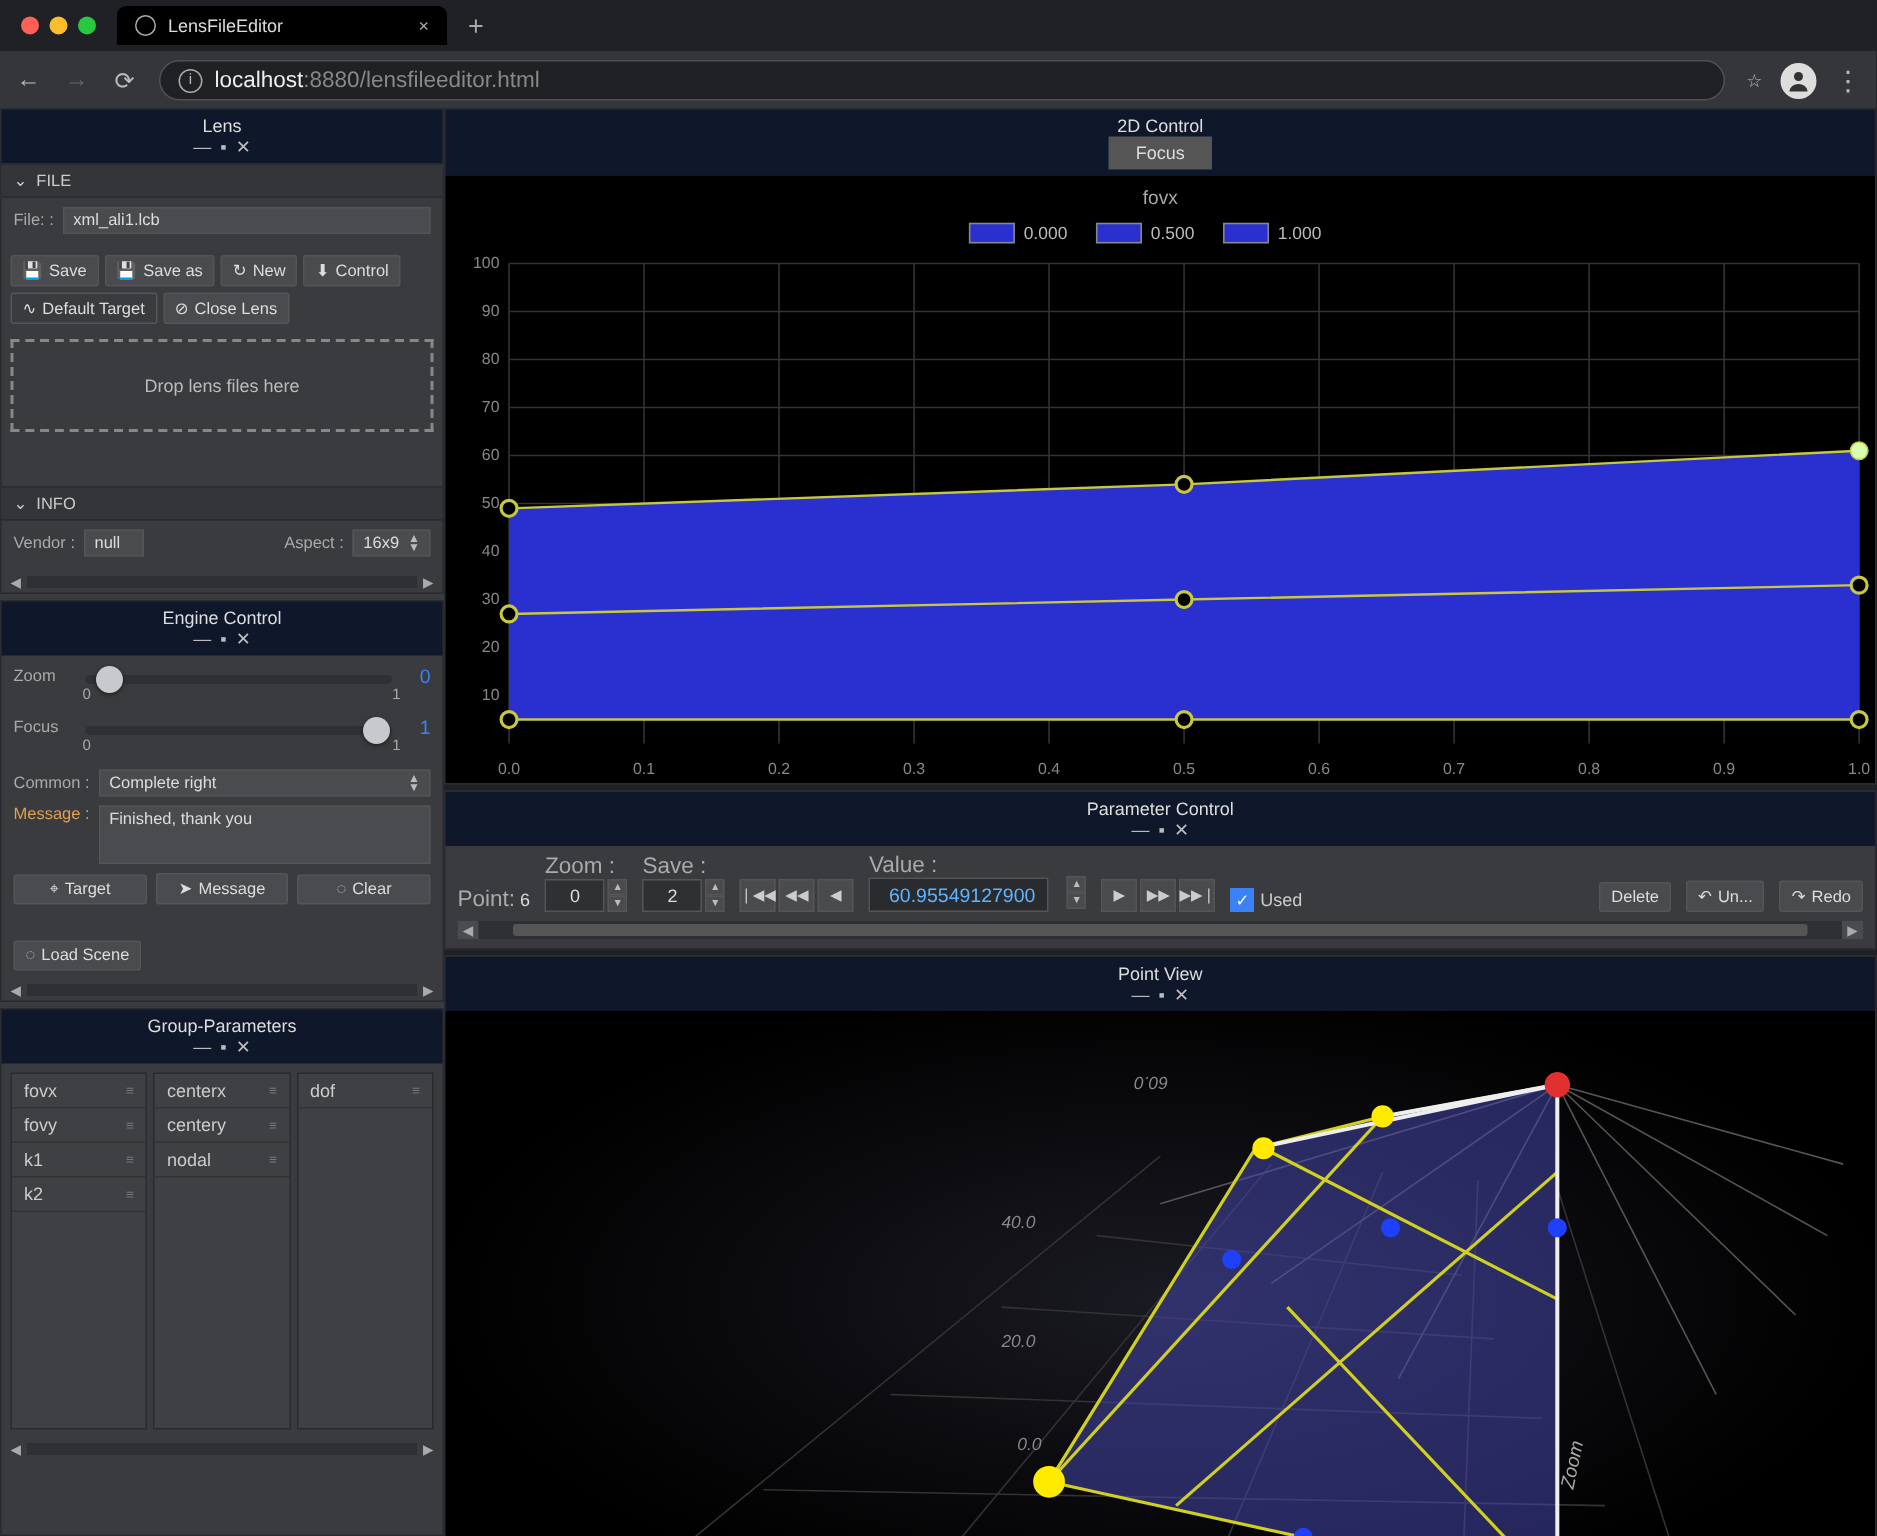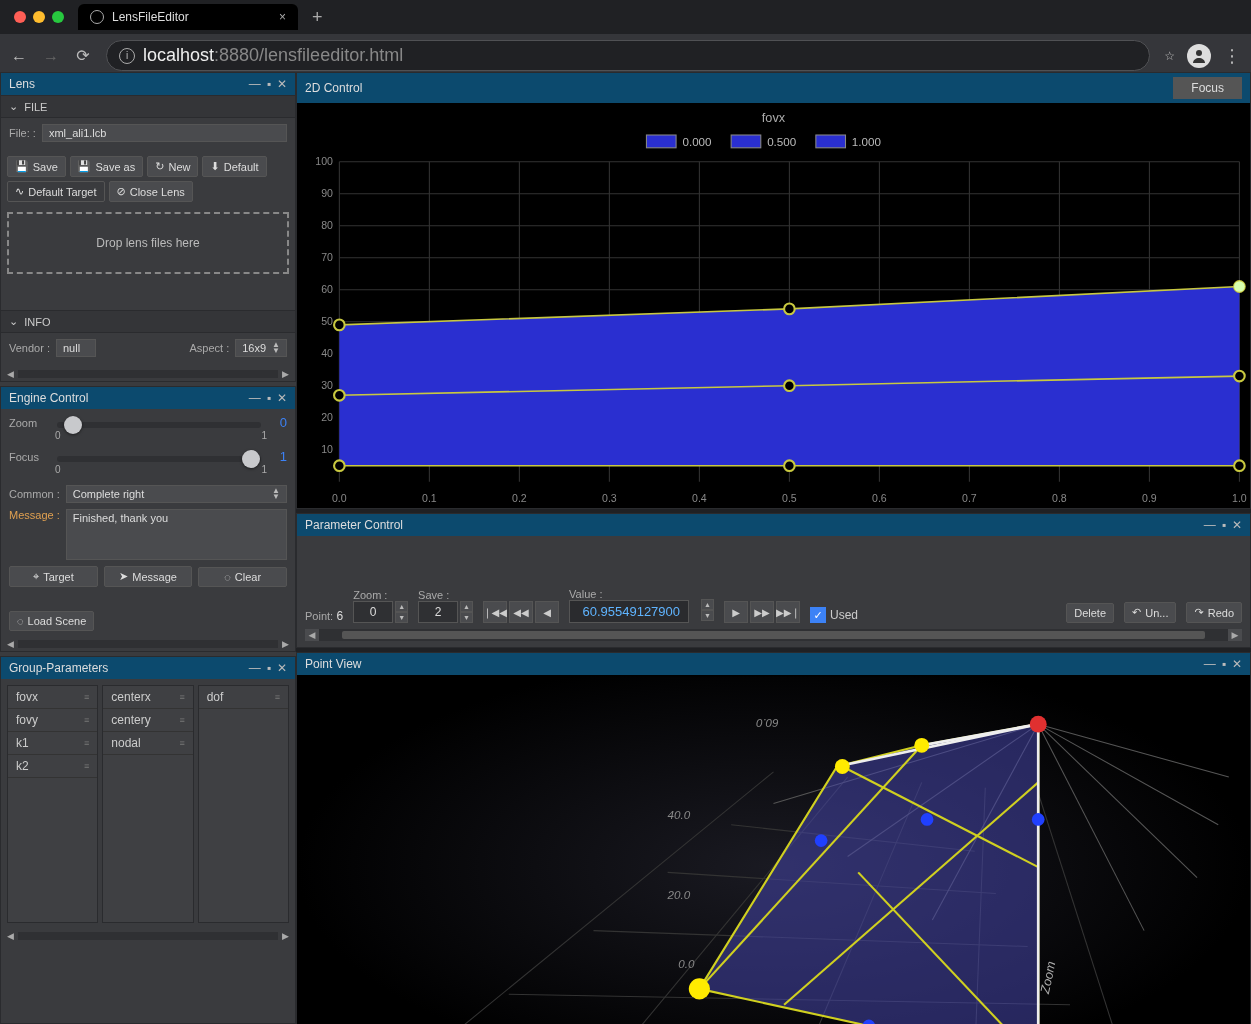--- a/index.html
+++ b/index.html
@@ -12,34 +12,34 @@
 .traffic-light { width:12px; height:12px; border-radius:50%; }
 .tl-red{background:#ff5f56;} .tl-yellow{background:#ffbd2e;} .tl-green{background:#27c93f;}
 .tab { display:flex; align-items:center; gap:8px; background:#000000; padding:6px 12px; border-radius:6px 6px 0 0; min-width:220px; color:#ddd;}
 .tab .globe { width:14px;height:14px;border-radius:50%;border:1.5px solid #aaa;position:relative;}
 .tab .tab-close { margin-left:auto; color:#aaa; cursor:pointer; }
 .new-tab { color:#aaa; font-size:18px; cursor:pointer; padding:0 6px;}
 .addr-bar { display:flex; align-items:center; gap:14px; padding:6px 10px; background:#35363a; }
 .nav-btn { width:18px; text-align:center; color:#bbb; font-size:16px; cursor:pointer;}
 .url-box { flex:1; display:flex; align-items:center; gap:8px; background:#202124; border-radius:20px; padding:4px 12px; color:#bbb; border:1px solid #505154;}
 .url-info { width:16px;height:16px;border-radius:50%;border:1.5px solid #aaa;display:flex;align-items:center;justify-content:center;font-size:10px;}
-.url-text { font-size:18px; }
+.url-text { font-size:15px; }
 .url-host { color:#eee; }
 .url-rest { color:#888; }
 .addr-right { display:flex; gap:12px; align-items:center; color:#bbb;}
 .avatar { width:24px;height:24px;border-radius:50%;background:#ddd;color:#222;display:flex;align-items:center;justify-content:center;font-weight:bold;}
 .menu-dots { font-size:18px; cursor:pointer;}
 
 
 .app { display:flex; position:absolute; top:72px; bottom:0; left:0; right:0; }
 .left-col { width:296px; background:#3a3b3e; display:flex; flex-direction:column; gap:4px; overflow:hidden;}
 .right-col { flex:1; display:flex; flex-direction:column; gap:4px; overflow:hidden; }
 
 .panel { background:#3a3b3e; border:1px solid #2a2b2e; display:flex; flex-direction:column;}
-.panel-head { display:flex; align-items:center; padding:4px 8px; background:#0c4a6e; color:#ddd; font-size:12px;}
+.panel-head { display:flex; align-items:center; padding:4px 8px; background:#0f172a; color:#ddd; font-size:12px;flex-direction:column;}
 .panel-head .title { flex:1; }
 .panel-ctrl { display:flex; gap:6px; color:#bbb; }
 .panel-ctrl span { cursor:pointer; }
 .section-head { display:flex; align-items:center; gap:6px; padding:4px 8px; background:#343538; color:#ccc; font-size:11px; border-top:1px solid #2a2b2e; border-bottom:1px solid #2a2b2e;}
 .section-body { padding:6px 8px; color:#bbb; }
 
 .row { display:flex; align-items:center; gap:6px; margin-bottom:4px; }
 .label { color:#aaa; font-size:11px; }
 .input { background:#4a4b4e; border:1px solid #555; color:#ddd; padding:2px 6px; font-size:11px; }
 .btn { display:flex; align-items:center; gap:4px; background:#4a4b4e; border:1px solid #555; color:#ddd; padding:3px 7px; font-size:11px; cursor:pointer; border-radius:2px;}
@@ -59,40 +59,40 @@
 .group-item { display:flex; align-items:center; justify-content:space-between; padding:4px 8px; border-bottom:1px solid #333; cursor:pointer;}
 .group-item .grip { color:#777; font-size:9px; }
 
 
 .btn-tab { background:#555; padding:4px 18px; font-size:12px; cursor:pointer; }
 .chart2d { flex:1; position:relative; background:#000; }
 .chart2d svg { width:100%; height:100%; }
 
 .param-body { padding:4px 8px 6px 8px; }
 .param-row { display:flex; align-items:end; gap:10px; }
-.plabel { color:#aaa; font-size:11px;margin-top:48px;}
+.plabel { color:#aaa; font-size:15px;}
 .stepper { display:flex; align-items:center;}
 .stepper input { width:40px; background:#2f3033; border:1px solid #555; color:#ddd; padding:3px 4px; text-align:center; font-size:12px;}
 .stepper-arrows { display:flex; flex-direction:column; margin-left:2px;}
 .stepper-arrows span { font-size:7px; color:#bbb; line-height:7px; cursor:pointer; background:#4a4b4e; border:1px solid #555; padding:1px 2px;}
 .playback { display:flex; gap:2px;}
 .playback .pb { width:24px; height:22px; background:#4a4b4e; border:1px solid #555; display:flex; align-items:center; justify-content:center; font-size:10px; cursor:pointer;}
 .value-box { background:#2a2b2e; border:1px solid #555; color:#5fb4ff; padding:3px 8px; font-size:13px; min-width:120px; text-align:right;}
 .check { width:16px;height:16px;background:#3c82f6;display:flex;align-items:center;justify-content:center;color:#fff;font-size:11px;cursor:pointer;}
 .scrollbar-h { height:12px; background:#2f3033; margin-top:6px; position:relative;}
 .scrollbar-h .thumb{position:absolute;left:4%;right:4%;top:2px;bottom:2px;background:#555;border-radius:2px;}
 .scrollbar-h .arr{position:absolute;top:0;bottom:0;width:14px;display:flex;align-items:center;justify-content:center;color:#aaa;font-size:9px;background:#4a4b4e;}
 .scrollbar-h .arr.l{left:0;} .scrollbar-h .arr.r{right:0;}
 
 .pv-canvas { flex:1; background:#000; position:relative; }
 .pv-canvas svg { width:100%; height:100%; }
 .msg-label { color:#e0a050;text-align:center;}
 .sel { background:#4a4b4e; border:1px solid #555; color:#ddd; padding:2px 6px; font-size:11px; display:flex; align-items:center; gap:6px; cursor:pointer;}
 .sel .caret{font-size:8px;color:#bbb;display:flex;flex-direction:column;line-height:6px;}
-textarea.input { resize:none; height:51px; }
+textarea.input { resize:none; height:39px; }
 
 .small-scroll { display:flex; align-items:center; gap:4px; padding:2px 6px;}
 .small-scroll .track{flex:1;height:8px;background:#2f3033;position:relative;}
 .small-scroll .arr{font-size:9px;color:#aaa;cursor:pointer;}
 </style>
 </head>
 <body>
 
 <div class="browser-chrome">
   <div class="tab-bar">
@@ -162,21 +162,21 @@
         <div class="btn">
             <span>💾</span>
             <span>Save as</span>
           </div>
         <div class="btn">
             <span>↻</span>
             <span>New</span>
           </div>
         <div class="btn">
             <span>⬇</span>
-            <span>Default</span>
+            <span>Control</span>
           </div>
         <div class="btn btn-dark">
             <span>∿</span>
             <span>Default Target</span>
           </div>
         <div class="btn">
             <span>⊘</span>
             <span>Close Lens</span>
           </div>
       </div>

